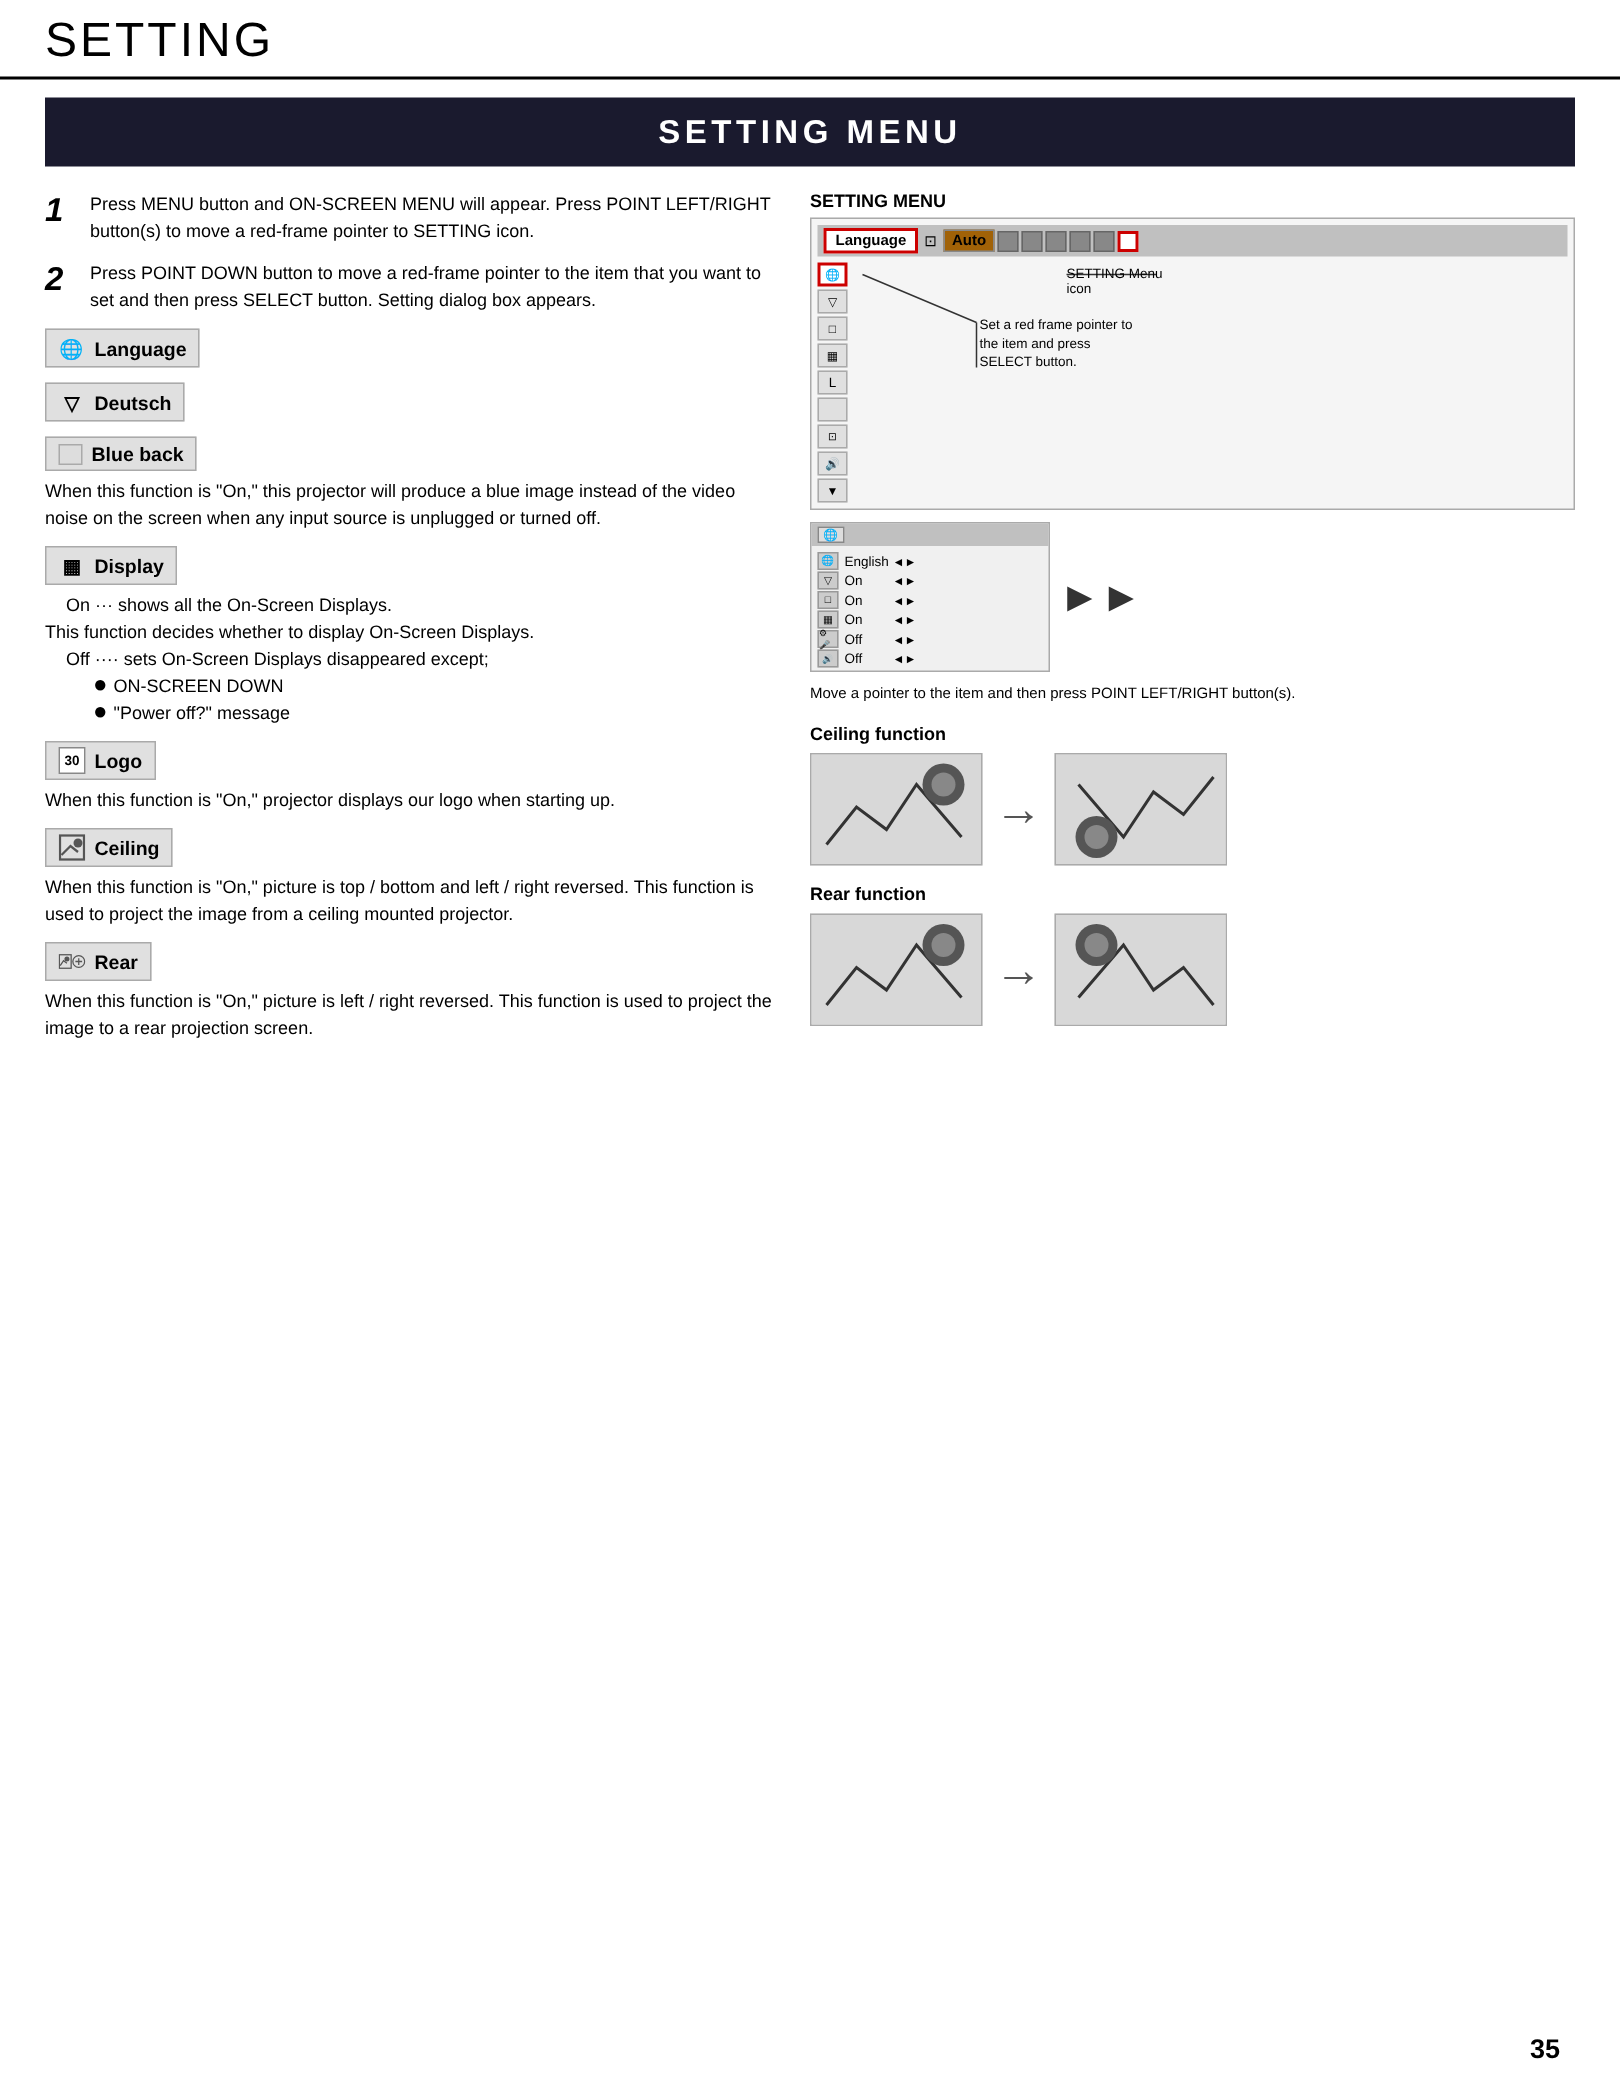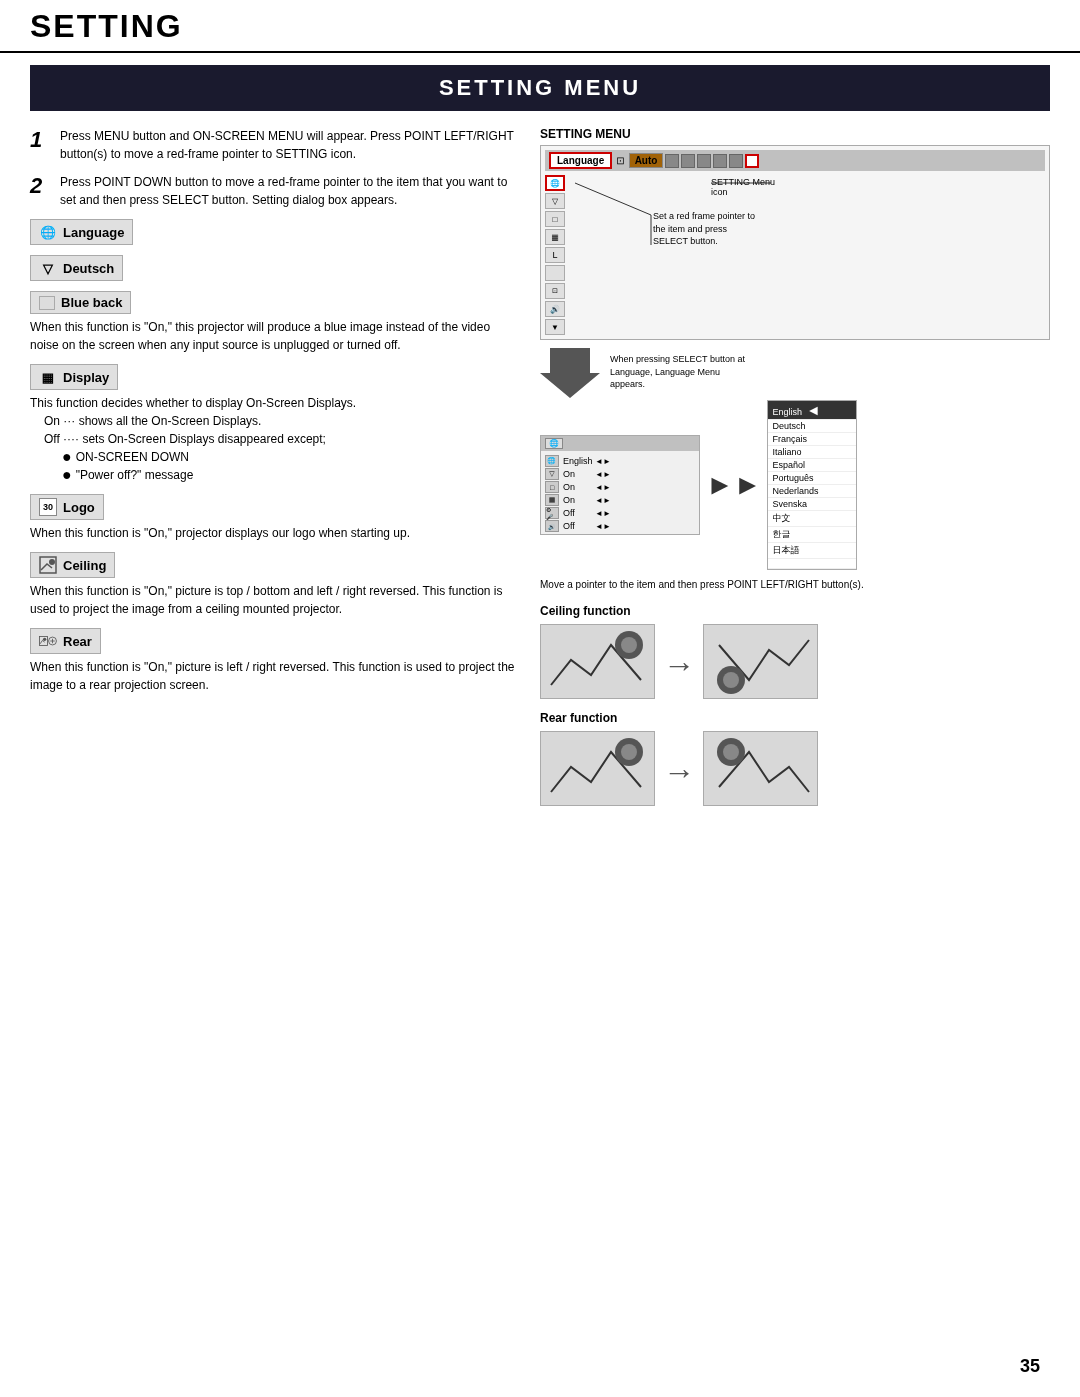--- a/index.html
+++ b/index.html
@@ -14,21 +14,21 @@
     }
 
     
     .page-title-bar {
       background: #fff;
       border-bottom: 2px solid #000;
       padding: 8px 30px 6px 30px;
     }
     .page-title {
       font-size: 32px;
-      font-weight: bold;
+      font-weight: normal;
       letter-spacing: 2px;
     }
 
     
     .section-header {
       background: #1a1a2e;
       color: #fff;
       text-align: center;
       font-size: 22px;
       font-weight: bold;
@@ -339,22 +339,22 @@
         <span>Blue back</span>
       </div>
       <div class="feature-text">When this function is "On," this projector will produce a blue image instead of the video noise on the screen when any input source is unplugged or turned off.</div>
     </div>
 
     <div class="feature-section">
       <div class="feature-label">
         <span class="feature-icon">▦</span>
         <span>Display</span>
       </div>
+      <div class="feature-text" style="margin-left:14px;">On  ···  shows all the On-Screen Displays.</div>
       <div class="feature-text">This function decides whether to display On-Screen Displays.</div>
-      <div class="feature-text" style="margin-left:14px;">On  ···  shows all the On-Screen Displays.</div>
       <div class="feature-text" style="margin-left:14px;">Off ···· sets On-Screen Displays disappeared except;</div>
       <div class="feature-text bullet-item" style="margin-left:32px;">
           <span class="bullet-dot">●</span>
           <span>ON-SCREEN DOWN</span>
         </div>
       <div class="feature-text bullet-item" style="margin-left:32px;">
           <span class="bullet-dot">●</span>
           <span>"Power off?" message</span>
         </div>
     </div>
@@ -438,26 +438,20 @@
           <div style="font-size:9px;line-height:1.4;position:absolute;top:35px;left:82px;width:110px;">Set a red frame pointer to the item and press SELECT button.</div>
 
           <svg width="220" height="120" viewBox="0 0 220 120" style="position:absolute;top:0;left:0;pointer-events:none;">
             <line x1="200" y1="8" x2="140" y2="8" stroke="#333" stroke-width="1"></line>
           </svg>
           <div style="font-size:9px;position:absolute;top:2px;left:140px;width:80px;">SETTING Menu icon</div>
         </div>
       </div>
     </div>
 
-    <div style="display:flex;justify-content:flex-start;margin:4px 0 2px 0;">
-      <svg width="60" height="50" viewBox="0 0 60 50">
-        <polygon points="10,0 50,0 50,25 60,25 30,50 0,25 10,25" fill="#555"></polygon>
-      </svg>
-      <div style="font-size:9px;line-height:1.4;margin-left:10px;margin-top:5px;width:140px;">When pressing SELECT button at Language, Language Menu appears.</div>
-    </div>
 
     <div class="lang-diagram">
 
       <div class="lang-menu-box">
         <div class="lang-menu-bar2">
           <span style="font-size:8px;background:#ddd;padding:0 3px;border:1px solid #888;">🌐</span>
         </div>
         <div class="lang-icon-col">
           <div class="lang-icon-row">
             <div class="lang-icon-sm">🌐</div>
@@ -487,34 +481,20 @@
           <div class="lang-icon-row">
             <div class="lang-icon-sm" style="font-size:6px;">🔊</div>
             <span class="lang-text-sm">Off</span>
             <span class="lang-ctrl-sm">◄►</span>
           </div>
         </div>
       </div>
 
       <div class="double-arrow">►►</div>
 
-      <div class="lang-list-box">
-        <div class="lang-list-item active">English <span class="lang-arrow-right">◄</span></div>
-        <div class="lang-list-item">Deutsch</div>
-        <div class="lang-list-item">Français</div>
-        <div class="lang-list-item">Italiano</div>
-        <div class="lang-list-item">Español</div>
-        <div class="lang-list-item">Português</div>
-        <div class="lang-list-item">Nederlands</div>
-        <div class="lang-list-item">Svenska</div>
-        <div class="lang-list-item">中文</div>
-        <div class="lang-list-item">한글</div>
-        <div class="lang-list-item">日本語</div>
-        <div class="lang-list-item" style="height:10px;"></div>
-      </div>
     </div>
 
     <div class="lang-note">Move a pointer to the item and then press POINT LEFT/RIGHT button(s).</div>
 
     <div class="function-section">
       <div class="function-title">Ceiling function</div>
       <div class="function-diagrams">
 
         <div class="diagram-box">
           <svg class="diag-svg" viewBox="0 0 115 75">

